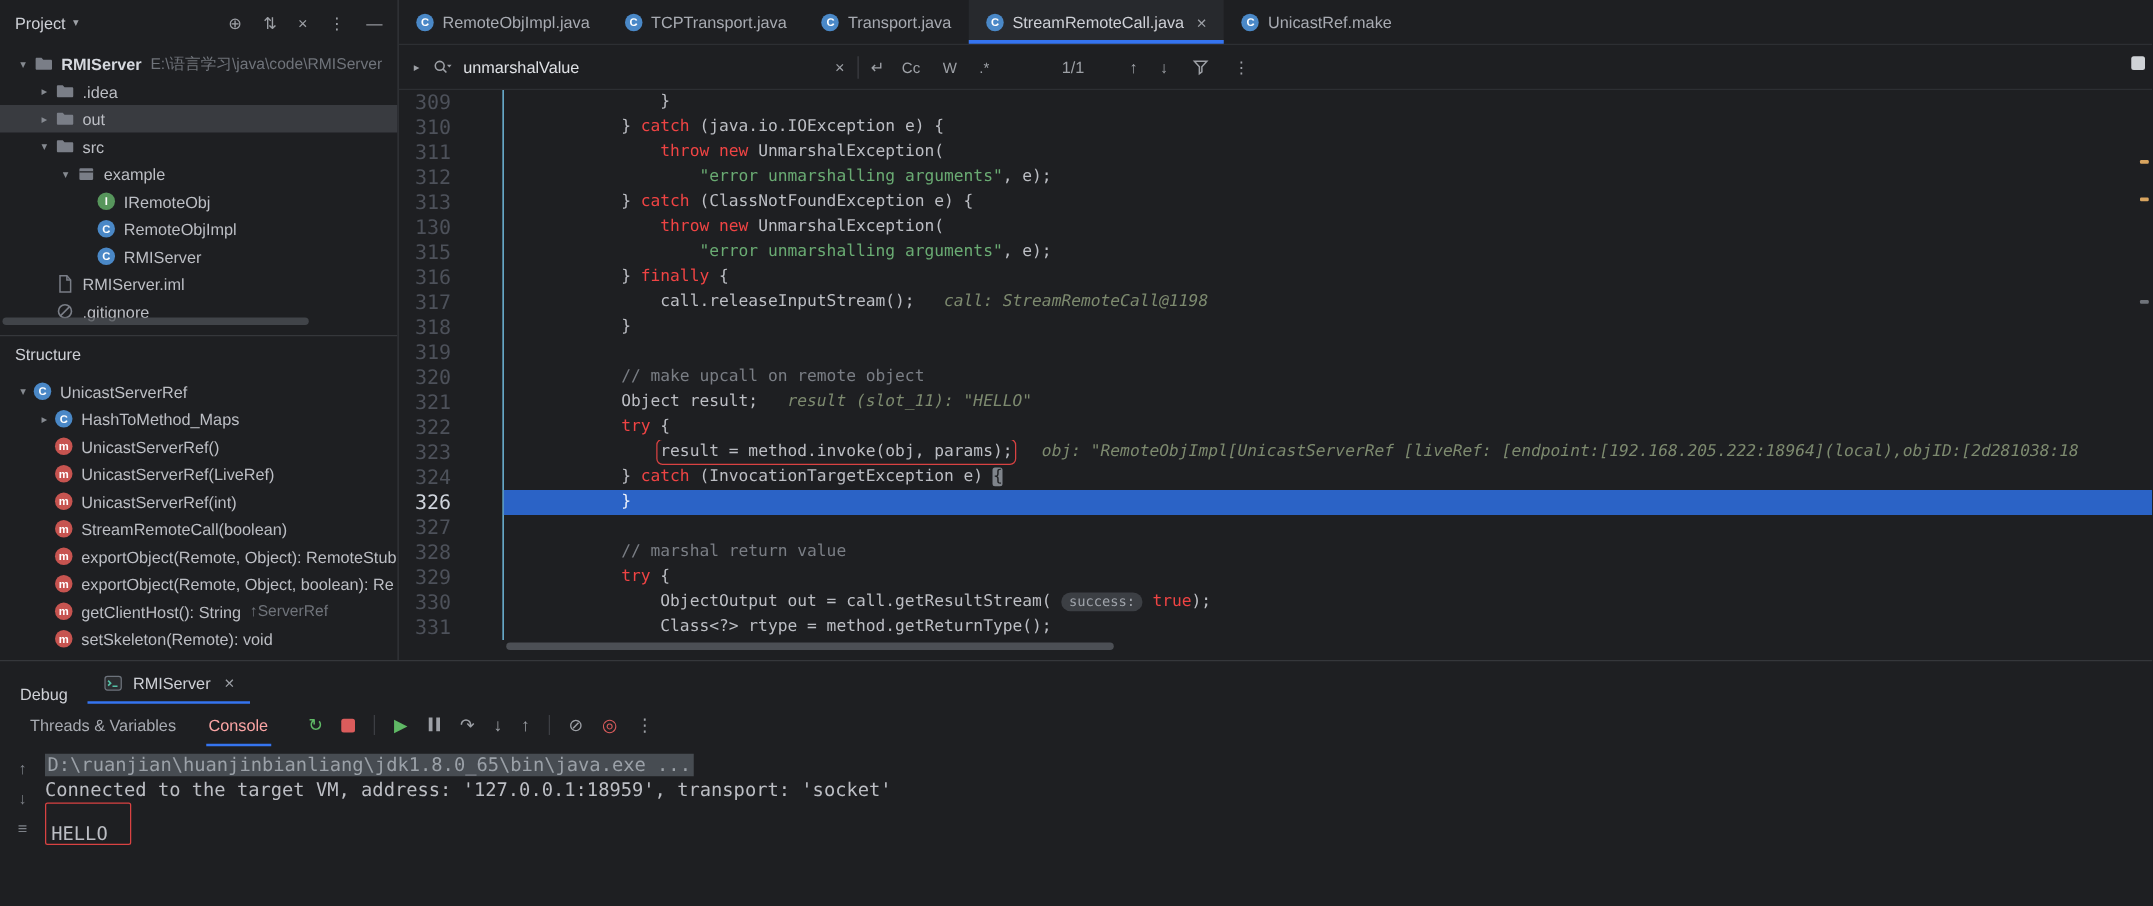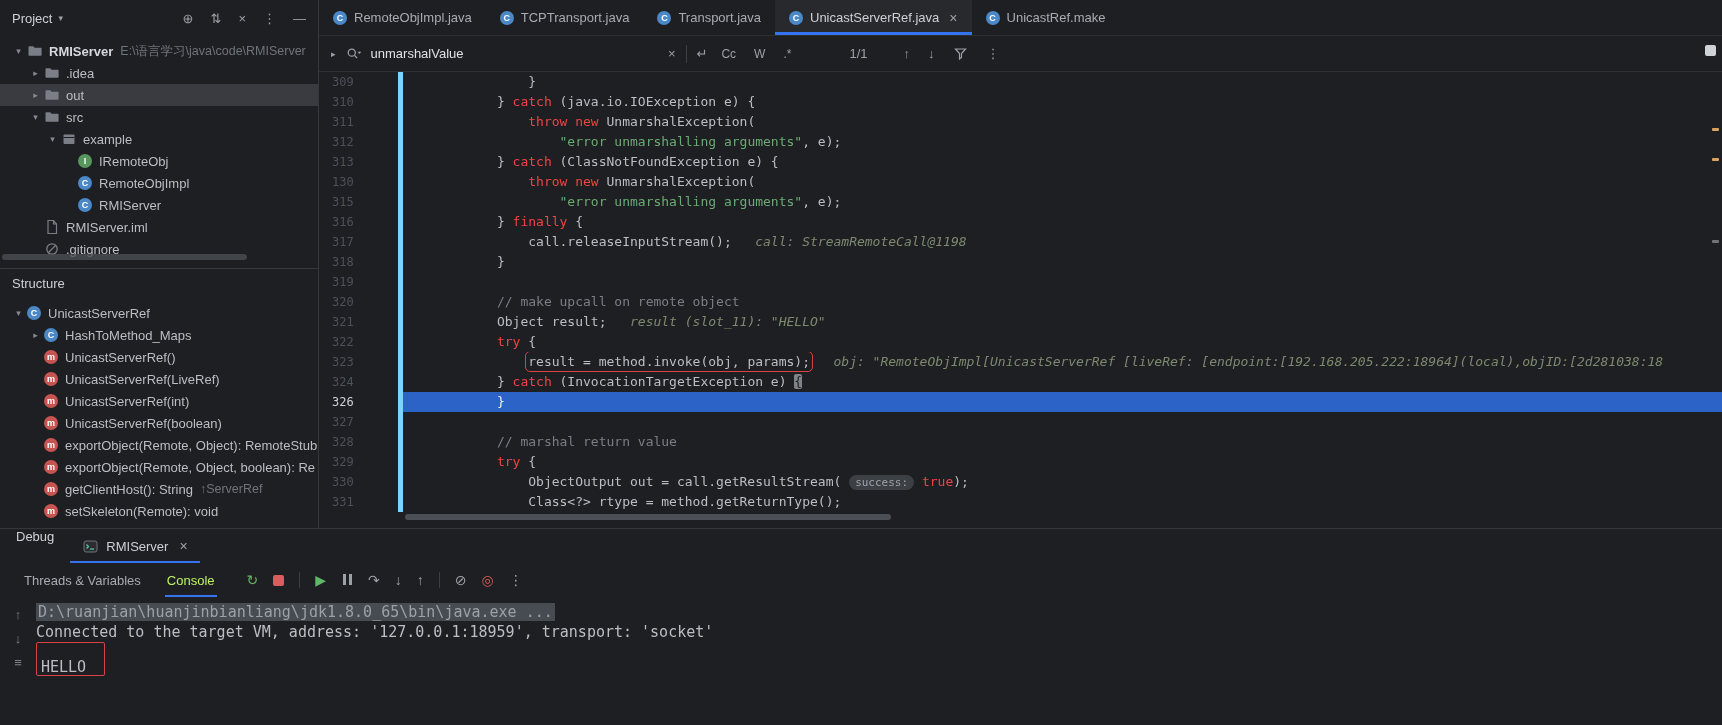--- a/index.html
+++ b/index.html
@@ -37,43 +37,43 @@
   .find-field{display:flex;align-items:center;gap:9px;width:330px}
   .find-query{color:#dfe1e5;flex:1;white-space:nowrap;overflow:hidden}
   .vsep{width:1px;height:18px;background:#3c3e43}
   .toggle{color:#9da0a6;font-size:12px;padding:2px 4px}
   .find-count{color:#9da0a6;margin-left:44px}
   .find-nav{display:flex;gap:18px;color:#9da0a6;margin-left:26px;align-items:center}
   .ic{color:#9da0a6}
   .inspections{position:absolute;right:6px;top:9px;width:11px;height:11px;background:#cfd2d6;border-radius:2px}
   .editor{flex:1;position:relative;overflow:hidden;font-family:"DejaVu Sans Mono","Liberation Mono",monospace}
   .eline{display:flex;height:20px;line-height:20px;font-size:13px}
-  .gut{width:84px;min-width:84px;padding-left:13px;color:#4d515a;font-size:12px;border-right:5px solid #7dd3fc}
+  .gut{width:84px;min-width:84px;padding-left:13px;color:#4d515a;font-size:16px;border-right:1px solid #7dd3fc}
   .gut.exec{color:#ced3db}
   .code{flex:1;white-space:pre;overflow:hidden;color:#bcbec4}
   .code.exec{background:#2b63c6;color:#eef2fb}
   .sg-k{color:#ef4444}
   .sg-s{color:#6aab73}
   .sg-c{color:#7a7e85}
   .sg-h{color:#7d8a6f;font-style:italic}
   .sg-pill{background:#3c3f44;color:#9fa3aa;border-radius:8px;padding:1px 6px;font-size:11px}
   .redbox{outline:1.5px solid #d94242;outline-offset:2px;border-radius:2px}
   .brace-hl{background:#7f848b;color:#1e1f22;border-radius:2px}
   .ed-hscroll{position:absolute;left:86px;bottom:8px;width:486px;height:6px;background:#55585e;border-radius:3px;opacity:.85}
   .stripe{position:absolute;right:0;top:0;bottom:0;width:13px}
   .mark{position:absolute;right:3px;width:7px;height:3px;border-radius:1px}
   
   .bottom{height:197px;min-height:197px;border-top:1px solid #35373b;display:flex;flex-direction:column;background:#1e1f22}
-  .dbg-row1{height:34px;min-height:34px;display:flex;align-items:flex-start}
+  .dbg-row1{height:34px;min-height:34px;display:flex;align-items:flex-end}
   .dbg-title{padding:0 16px;color:#ced0d6}
   .dbg-tab{position:relative;height:100%;display:flex;align-items:center;gap:8px;padding:0 12px;color:#ced0d6}
   .dbg-tab::after{content:'';position:absolute;left:0;right:0;bottom:0;height:2px;background:#3574f0}
   .dbg-row2{height:34px;min-height:34px;display:flex;align-items:center;padding-left:14px}
   .subtab{position:relative;height:100%;display:flex;align-items:center;padding:0 10px;color:#a8abb2;margin-right:6px}
-  .subtab.active{color:#bef264}
+  .subtab.active{color:#fca5a5}
   .subtab.active::after{content:'';position:absolute;left:8px;right:8px;bottom:0;height:2px;background:#3574f0}
   .dbg-icons{display:flex;align-items:center;gap:15px;margin-left:16px;color:#9da0a6;font-size:14px}
   .tsep{width:1px;height:16px;background:#3c3e43}
   .green{color:#5fb865}
   .red{color:#db5c5c}
   .stop-sq{width:11px;height:11px;background:#db5c5c;border-radius:2px;display:inline-block}
   .pause-ic i{display:inline-block;width:3px;height:11px;background:#9da0a6;margin:0 1.5px}
   .console{flex:1;display:flex;overflow:hidden}
   .con-gutter{width:36px;min-width:36px;display:flex;flex-direction:column;align-items:center;padding-top:10px;gap:9px;color:#7d8188;font-size:13px}
   .con-body{flex:1;font-family:"DejaVu Sans Mono","Liberation Mono",monospace;font-size:15px;line-height:20px;padding-top:5px;white-space:pre;overflow:hidden}
@@ -209,21 +209,21 @@
             <span class="tlab">UnicastServerRef(LiveRef)</span>
           </div>
           <div class="trow" style="padding-left: 27px;">
             <span class="chev"></span>
             <span class="licn" style="background: rgb(199, 84, 80);">m</span>
             <span class="tlab">UnicastServerRef(int)</span>
           </div>
           <div class="trow" style="padding-left: 27px;">
             <span class="chev"></span>
             <span class="licn" style="background: rgb(199, 84, 80);">m</span>
-            <span class="tlab">UnicastServerRef(boolean)</span>
+            <span class="tlab">StreamRemoteCall(boolean)</span>
           </div>
           <div class="trow" style="padding-left: 27px;">
             <span class="chev"></span>
             <span class="licn" style="background: rgb(199, 84, 80);">m</span>
             <span class="tlab">exportObject(Remote, Object): RemoteStub</span>
           </div>
           <div class="trow" style="padding-left: 27px;">
             <span class="chev"></span>
             <span class="licn" style="background: rgb(199, 84, 80);">m</span>
             <span class="tlab">exportObject(Remote, Object, boolean): Re</span>
@@ -251,21 +251,21 @@
           <div class="tab">
             <span class="licn" style="background: rgb(74, 136, 199);">C</span>
             <span class="tab-label">TCPTransport.java</span>
           </div>
           <div class="tab">
             <span class="licn" style="background: rgb(74, 136, 199);">C</span>
             <span class="tab-label">Transport.java</span>
           </div>
           <div class="tab active">
             <span class="licn" style="background: rgb(74, 136, 199);">C</span>
-            <span class="tab-label">UnicastServerRef.java</span>
+            <span class="tab-label">StreamRemoteCall.java</span>
             <span class="tab-close">×</span>
           </div>
           <div class="tab">
             <span class="licn" style="background: rgb(74, 136, 199);">C</span>
             <span class="tab-label">UnicastRef.make</span>
           </div>
         </div>
 
       <div class="findbar">
         <span class="ic" style="font-size:9px">▸</span>

